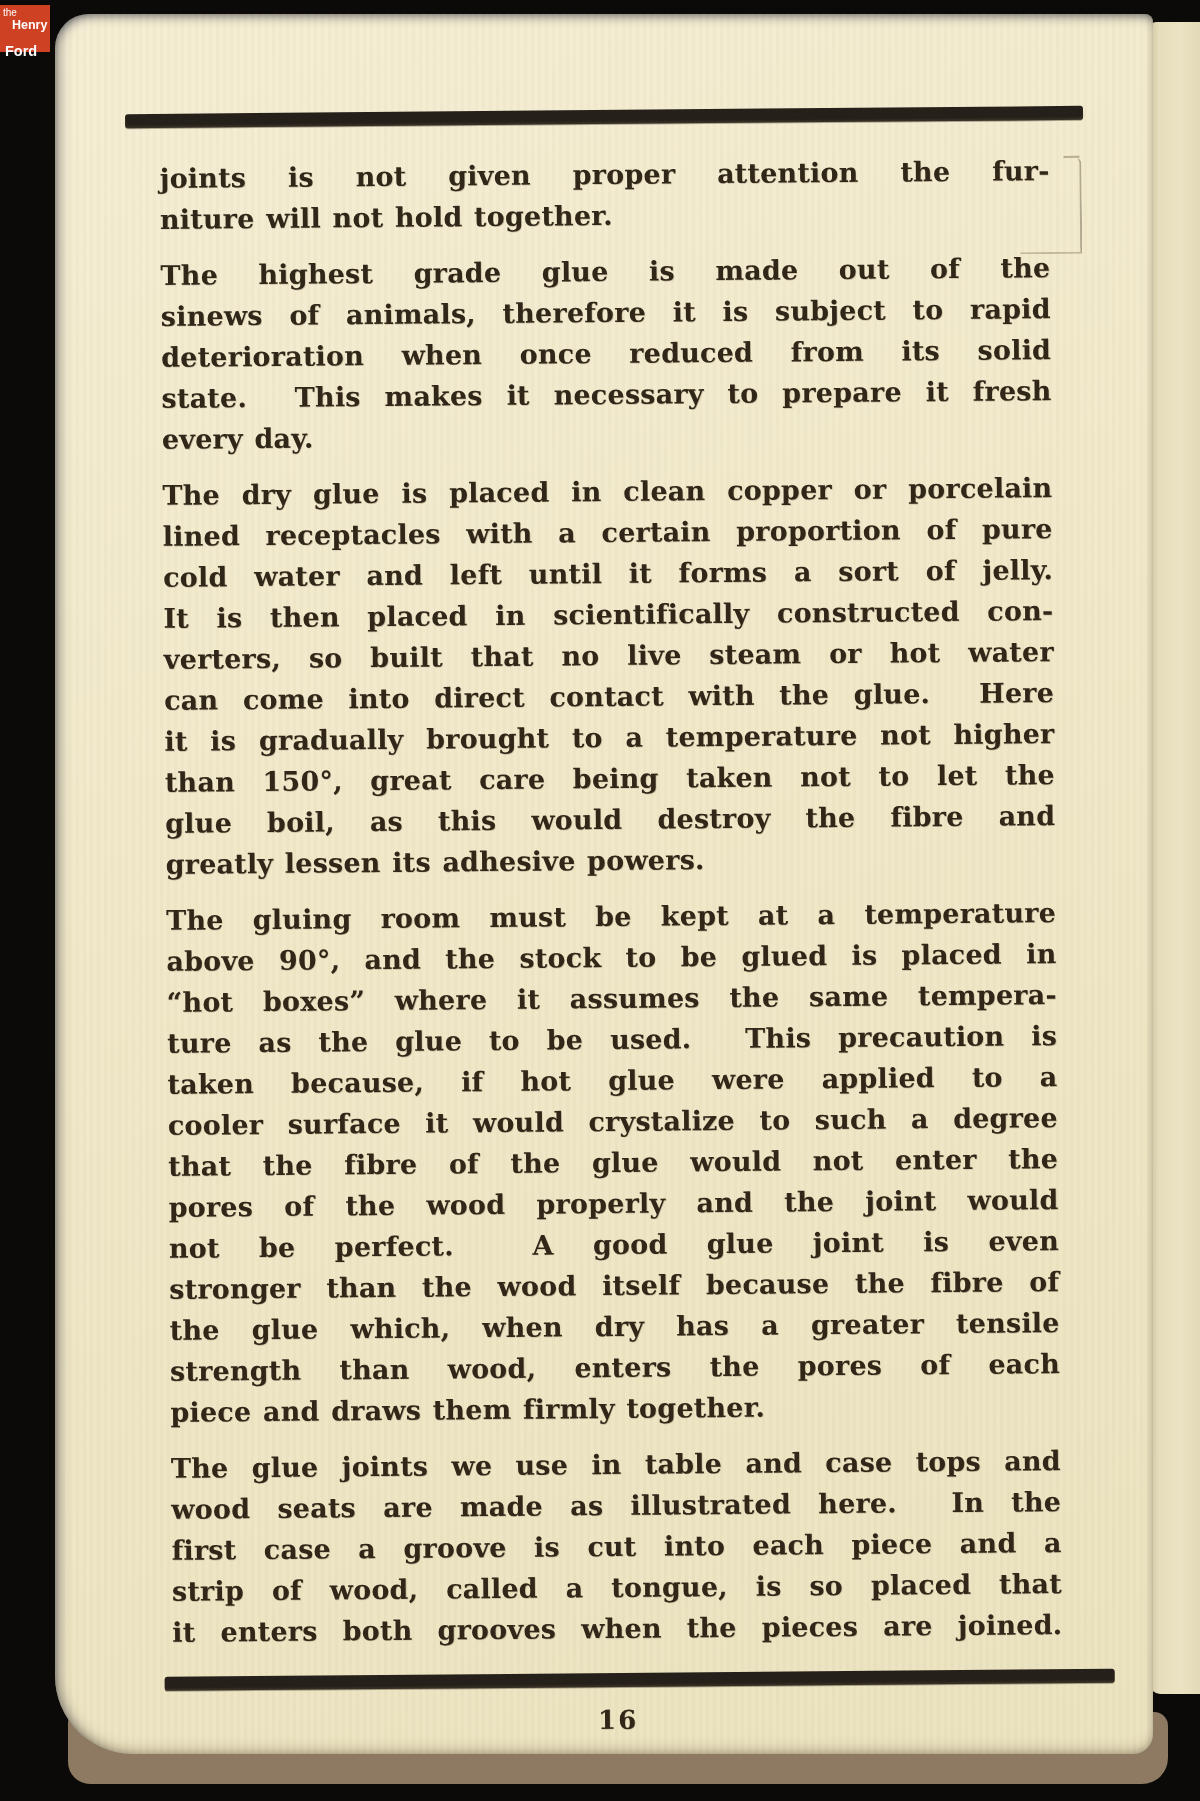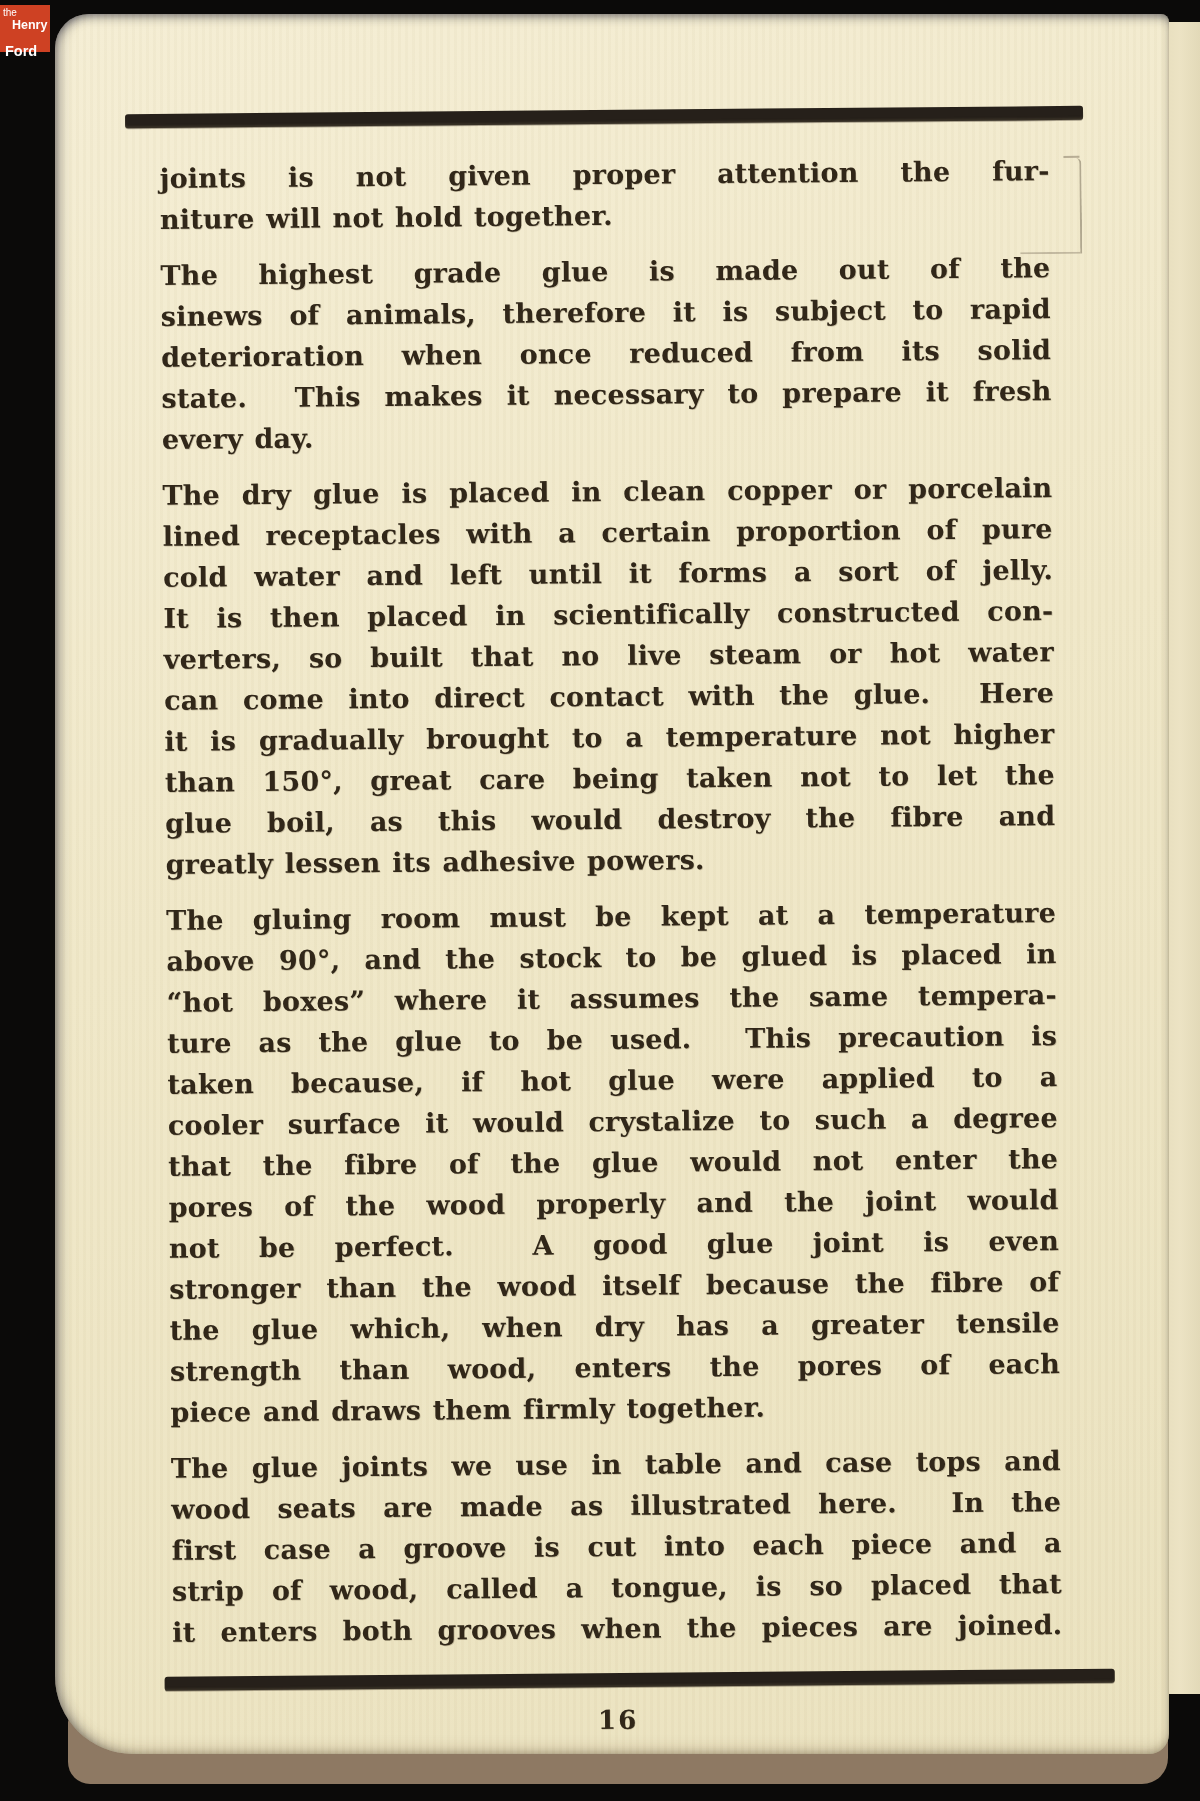--- a/index.html
+++ b/index.html
@@ -24,21 +24,20 @@
   
   .page{
     position:absolute;left:55px;top:14px;width:1098px;height:1740px;
     background:linear-gradient(160deg,#f5eed4 0%,var(--paper,#f0e8c8) 45%,#ebe2bf 100%);
     border-radius:34px 8px 20px 78px;
     box-shadow:
       inset 10px 0 14px -8px rgba(25,25,45,.55),
       inset 0 8px 12px -7px rgba(20,22,45,.65),
       inset -4px 0 10px -6px rgba(90,80,50,.45),
       inset 0 -10px 16px -10px rgba(90,70,40,.5);
-    padding-left: 16px;
   }
   .paper-grain{
     position:absolute;inset:0;border-radius:inherit;pointer-events:none;
     background:repeating-linear-gradient(90deg,rgba(120,100,60,.03) 0 3px,rgba(255,255,255,.02) 3px 7px);
   }
   
   .content{
     position:absolute;left:104px;top:96px;width:890px;
     transform:rotate(-0.5deg);transform-origin:50% 0;
     color:var(--ink,#312719);

